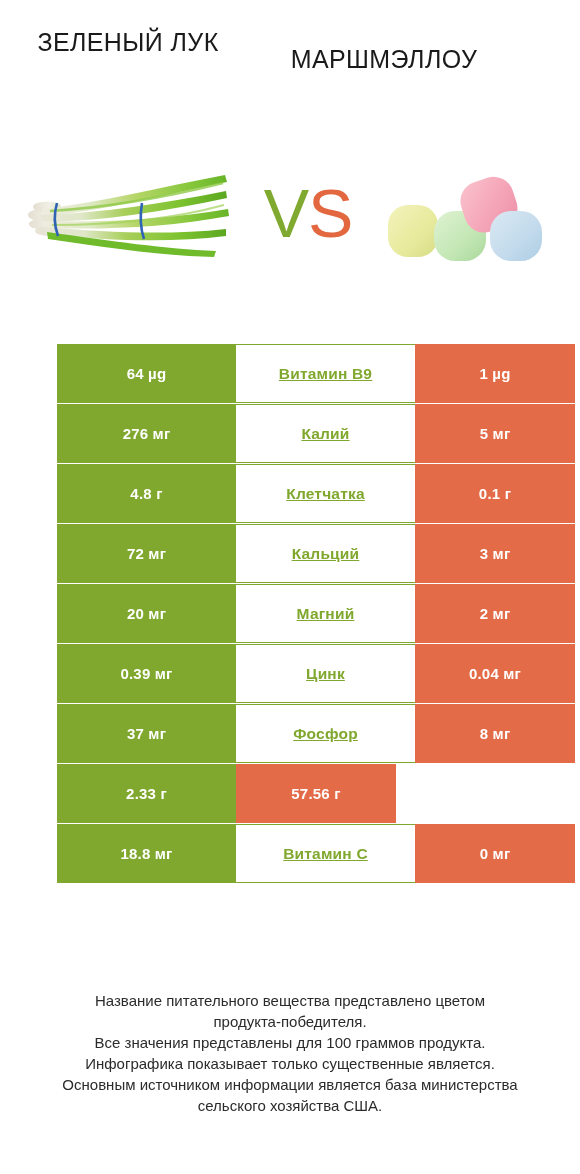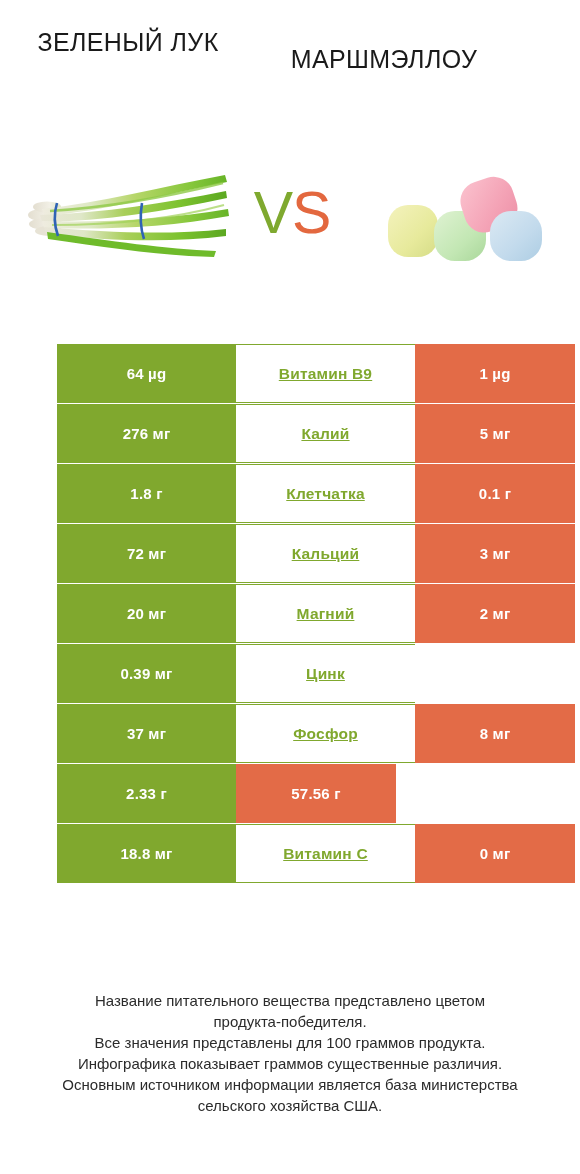--- a/index.html
+++ b/index.html
@@ -66,25 +66,25 @@
   .img-right {
     position: absolute;
     left: 378px;
     top: 35px;
     width: 172px;
     height: 130px;
   }
 
   .vs {
     position: absolute;
-    left: 237px;
+    left: 253px;
     top: 40px;
     width: 110px;
     height: 110px;
-    font-size: 59px;
+    font-size: 68px;
     line-height: 110px;
     font-weight: 400;
     letter-spacing: -1px;
     text-align: center;
     white-space: nowrap;
   }
   .vs .v { color: #7FA92F; }
   .vs .s { color: #E3683F; }
 
   
@@ -250,40 +250,41 @@
     <div class="cell cell-right">1 µg</div>
   </div>
 
   <div class="row">
     <div class="cell cell-left">276 мг</div>
     <div class="cell cell-mid">Калий</div>
     <div class="cell cell-right">5 мг</div>
   </div>
 
   <div class="row">
-    <div class="cell cell-left">1.8 г</div>
+    <div class="cell cell-left">4.8 г</div>
     <div class="cell cell-mid">Клетчатка</div>
     <div class="cell cell-right">0.1 г</div>
   </div>
 
   <div class="row">
     <div class="cell cell-left">72 мг</div>
     <div class="cell cell-mid">Кальций</div>
     <div class="cell cell-right">3 мг</div>
   </div>
 
   <div class="row">
     <div class="cell cell-left">20 мг</div>
     <div class="cell cell-mid">Магний</div>
     <div class="cell cell-right">2 мг</div>
   </div>
 
   <div class="row">
     <div class="cell cell-left">0.39 мг</div>
     <div class="cell cell-mid">Цинк</div>
+    <div class="cell cell-right">0.04 мг</div>
   </div>
 
 
   <div class="row">
     <div class="cell cell-left">37 мг</div>
     <div class="cell cell-mid">Фосфор</div>
     <div class="cell cell-right">8 мг</div>
   </div>
 
   <div class="row">
@@ -296,16 +297,16 @@
     <div class="cell cell-mid">Витамин C</div>
     <div class="cell cell-right">0 мг</div>
   </div>
 
 </div>
 
 <div class="footer">
   <span class="footer-line">Название питательного вещества представлено цветом</span>
   <span class="footer-line">продукта-победителя.</span>
   <span class="footer-line">Все значения представлены для 100 граммов продукта.</span>
-  <span class="footer-line">Инфографика показывает граммов существенные различия.</span>
+  <span class="footer-line">Инфографика показывает только существенные является.</span>
   <span class="footer-line">Основным источником информации является база министерства</span>
   <span class="footer-line">сельского хозяйства США.</span>
 </div>
 
 </body></html>

